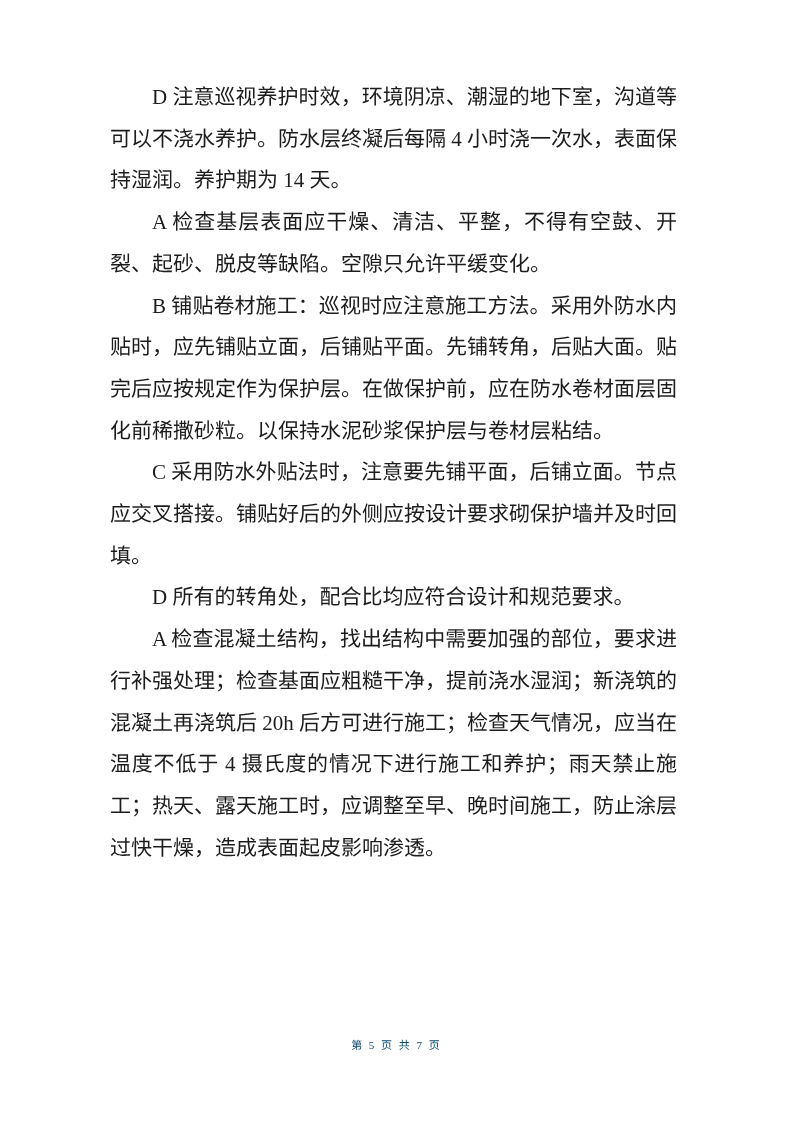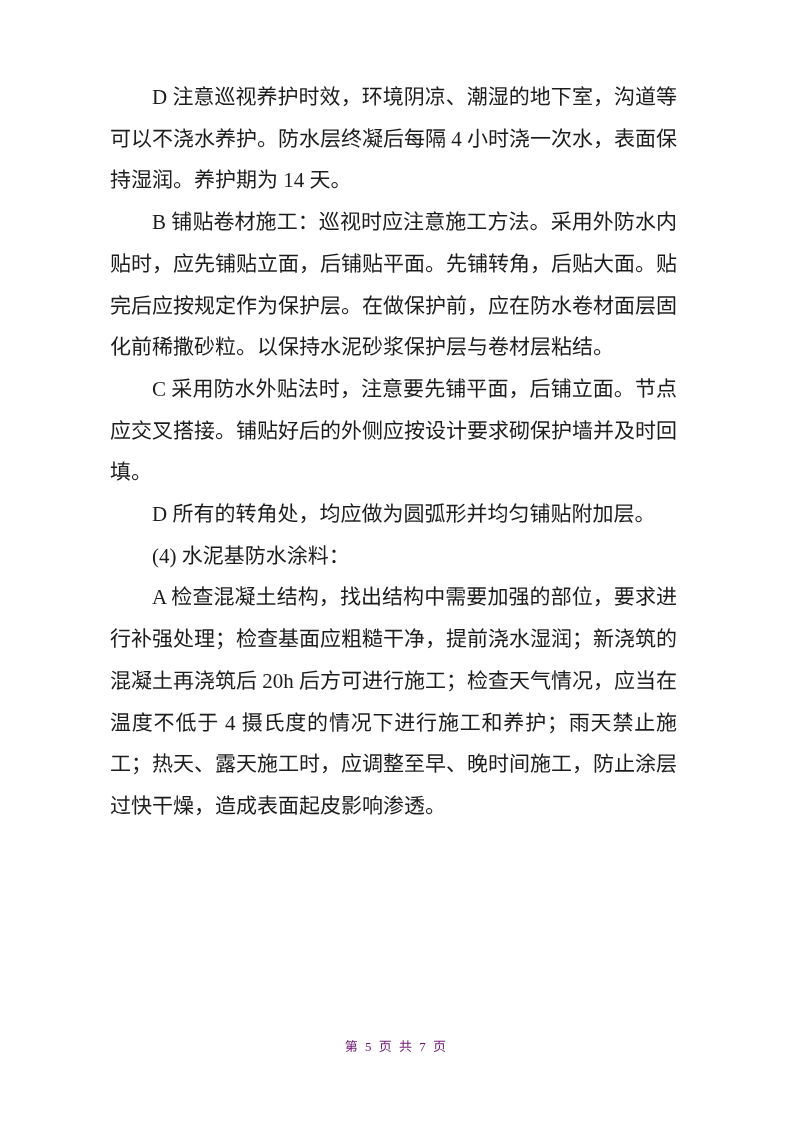--- a/index.html
+++ b/index.html
@@ -39,32 +39,32 @@
     text-justify: inter-ideograph;
     text-indent: 2em;
     word-break: break-all;
   }
   .page-footer {
     position: absolute;
     left: 0;
     top: 1036px;
     width: 793px;
     text-align: center;
-    font-size: 13px;
+    font-size: 11px;
     letter-spacing: 2px;
-    color: #701a75;
+    color: #0c4a6e;
   }
 </style>
 </head>
 <body>
 
 <div class="page">
   <div class="doc-body">
     <p>D 注意巡视养护时效，环境阴凉、潮湿的地下室，沟道等可以不浇水养护。防水层终凝后每隔 4 小时浇一次水，表面保持湿润。养护期为 14 天。</p>
+    <p>A 检查基层表面应干燥、清洁、平整，不得有空鼓、开裂、起砂、脱皮等缺陷。空隙只允许平缓变化。</p>
     <p>B 铺贴卷材施工：巡视时应注意施工方法。采用外防水内贴时，应先铺贴立面，后铺贴平面。先铺转角，后贴大面。贴完后应按规定作为保护层。在做保护前，应在防水卷材面层固化前稀撒砂粒。以保持水泥砂浆保护层与卷材层粘结。</p>
     <p>C 采用防水外贴法时，注意要先铺平面，后铺立面。节点应交叉搭接。铺贴好后的外侧应按设计要求砌保护墙并及时回填。</p>
-    <p>D 所有的转角处，均应做为圆弧形并均匀铺贴附加层。</p>
-    <p>(4) 水泥基防水涂料：</p>
+    <p>D 所有的转角处，配合比均应符合设计和规范要求。</p>
     <p>A 检查混凝土结构，找出结构中需要加强的部位，要求进行补强处理；检查基面应粗糙干净，提前浇水湿润；新浇筑的混凝土再浇筑后 20h 后方可进行施工；检查天气情况，应当在温度不低于 4 摄氏度的情况下进行施工和养护；雨天禁止施工；热天、露天施工时，应调整至早、晚时间施工，防止涂层过快干燥，造成表面起皮影响渗透。</p>
   </div>
 
   <div class="page-footer">第 5 页 共 7 页</div>
 </div>
 
 </body></html>

